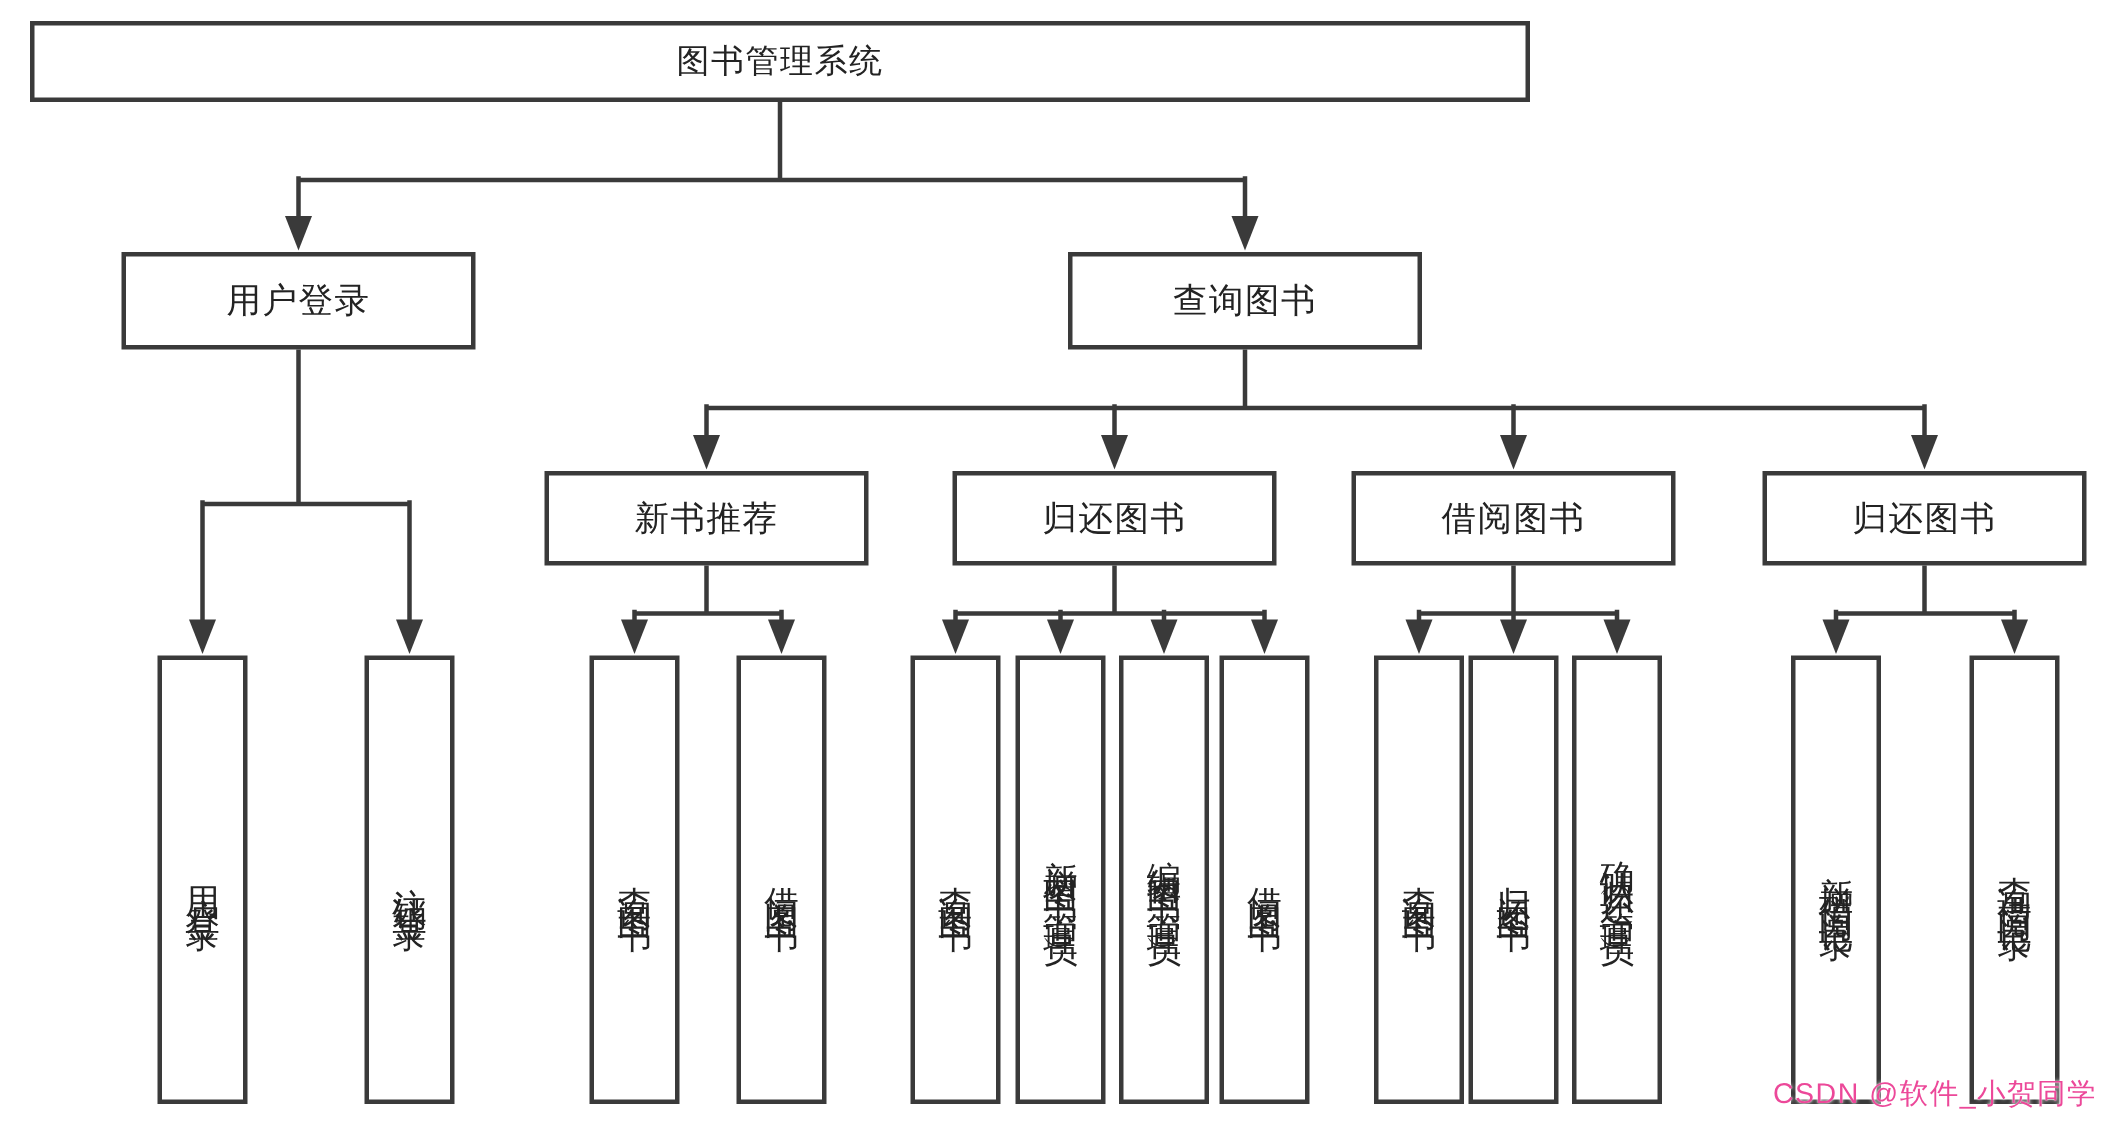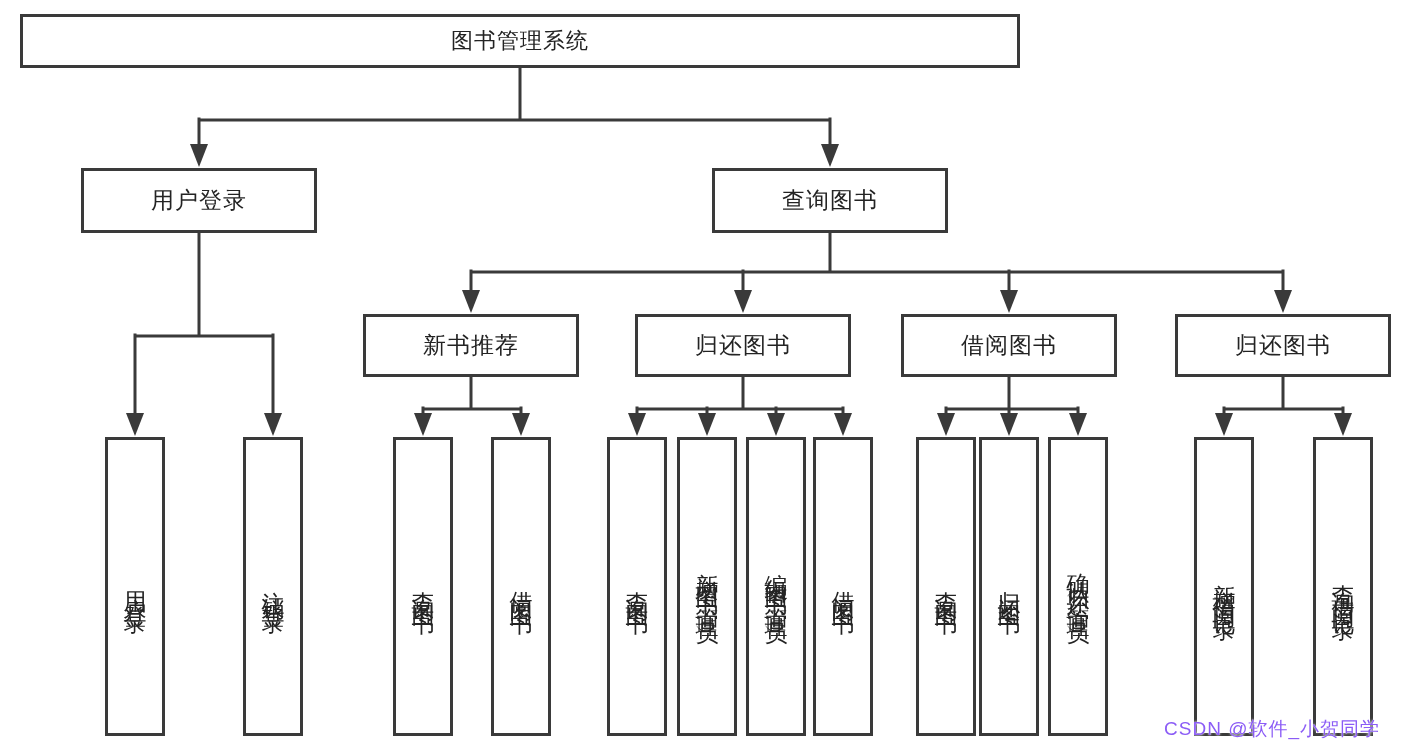--- a/index.html
+++ b/index.html
@@ -58,24 +58,24 @@
     width: 60px;
     height: 299px;
     writing-mode: vertical-lr;
     text-orientation: mixed;
     letter-spacing: 7px;
     white-space: normal;
     line-height: 1;
   }
   .watermark {
     position: absolute;
-    right: 25px;
+    right: 7px;
     bottom: 5px;
     font-size: 19px;
-    color: #8b5cf6;
+    color: #ec4899;
     text-shadow: 0 0 3px #ffffff, 0 0 1px #ffffff;
     letter-spacing: 1px;
   }
 </style>
 </head>
 <body>
 
 <div class="canvas">
 
   <svg class="connectors" viewBox="0 0 1405 747" xmlns="http://www.w3.org/2000/svg">

